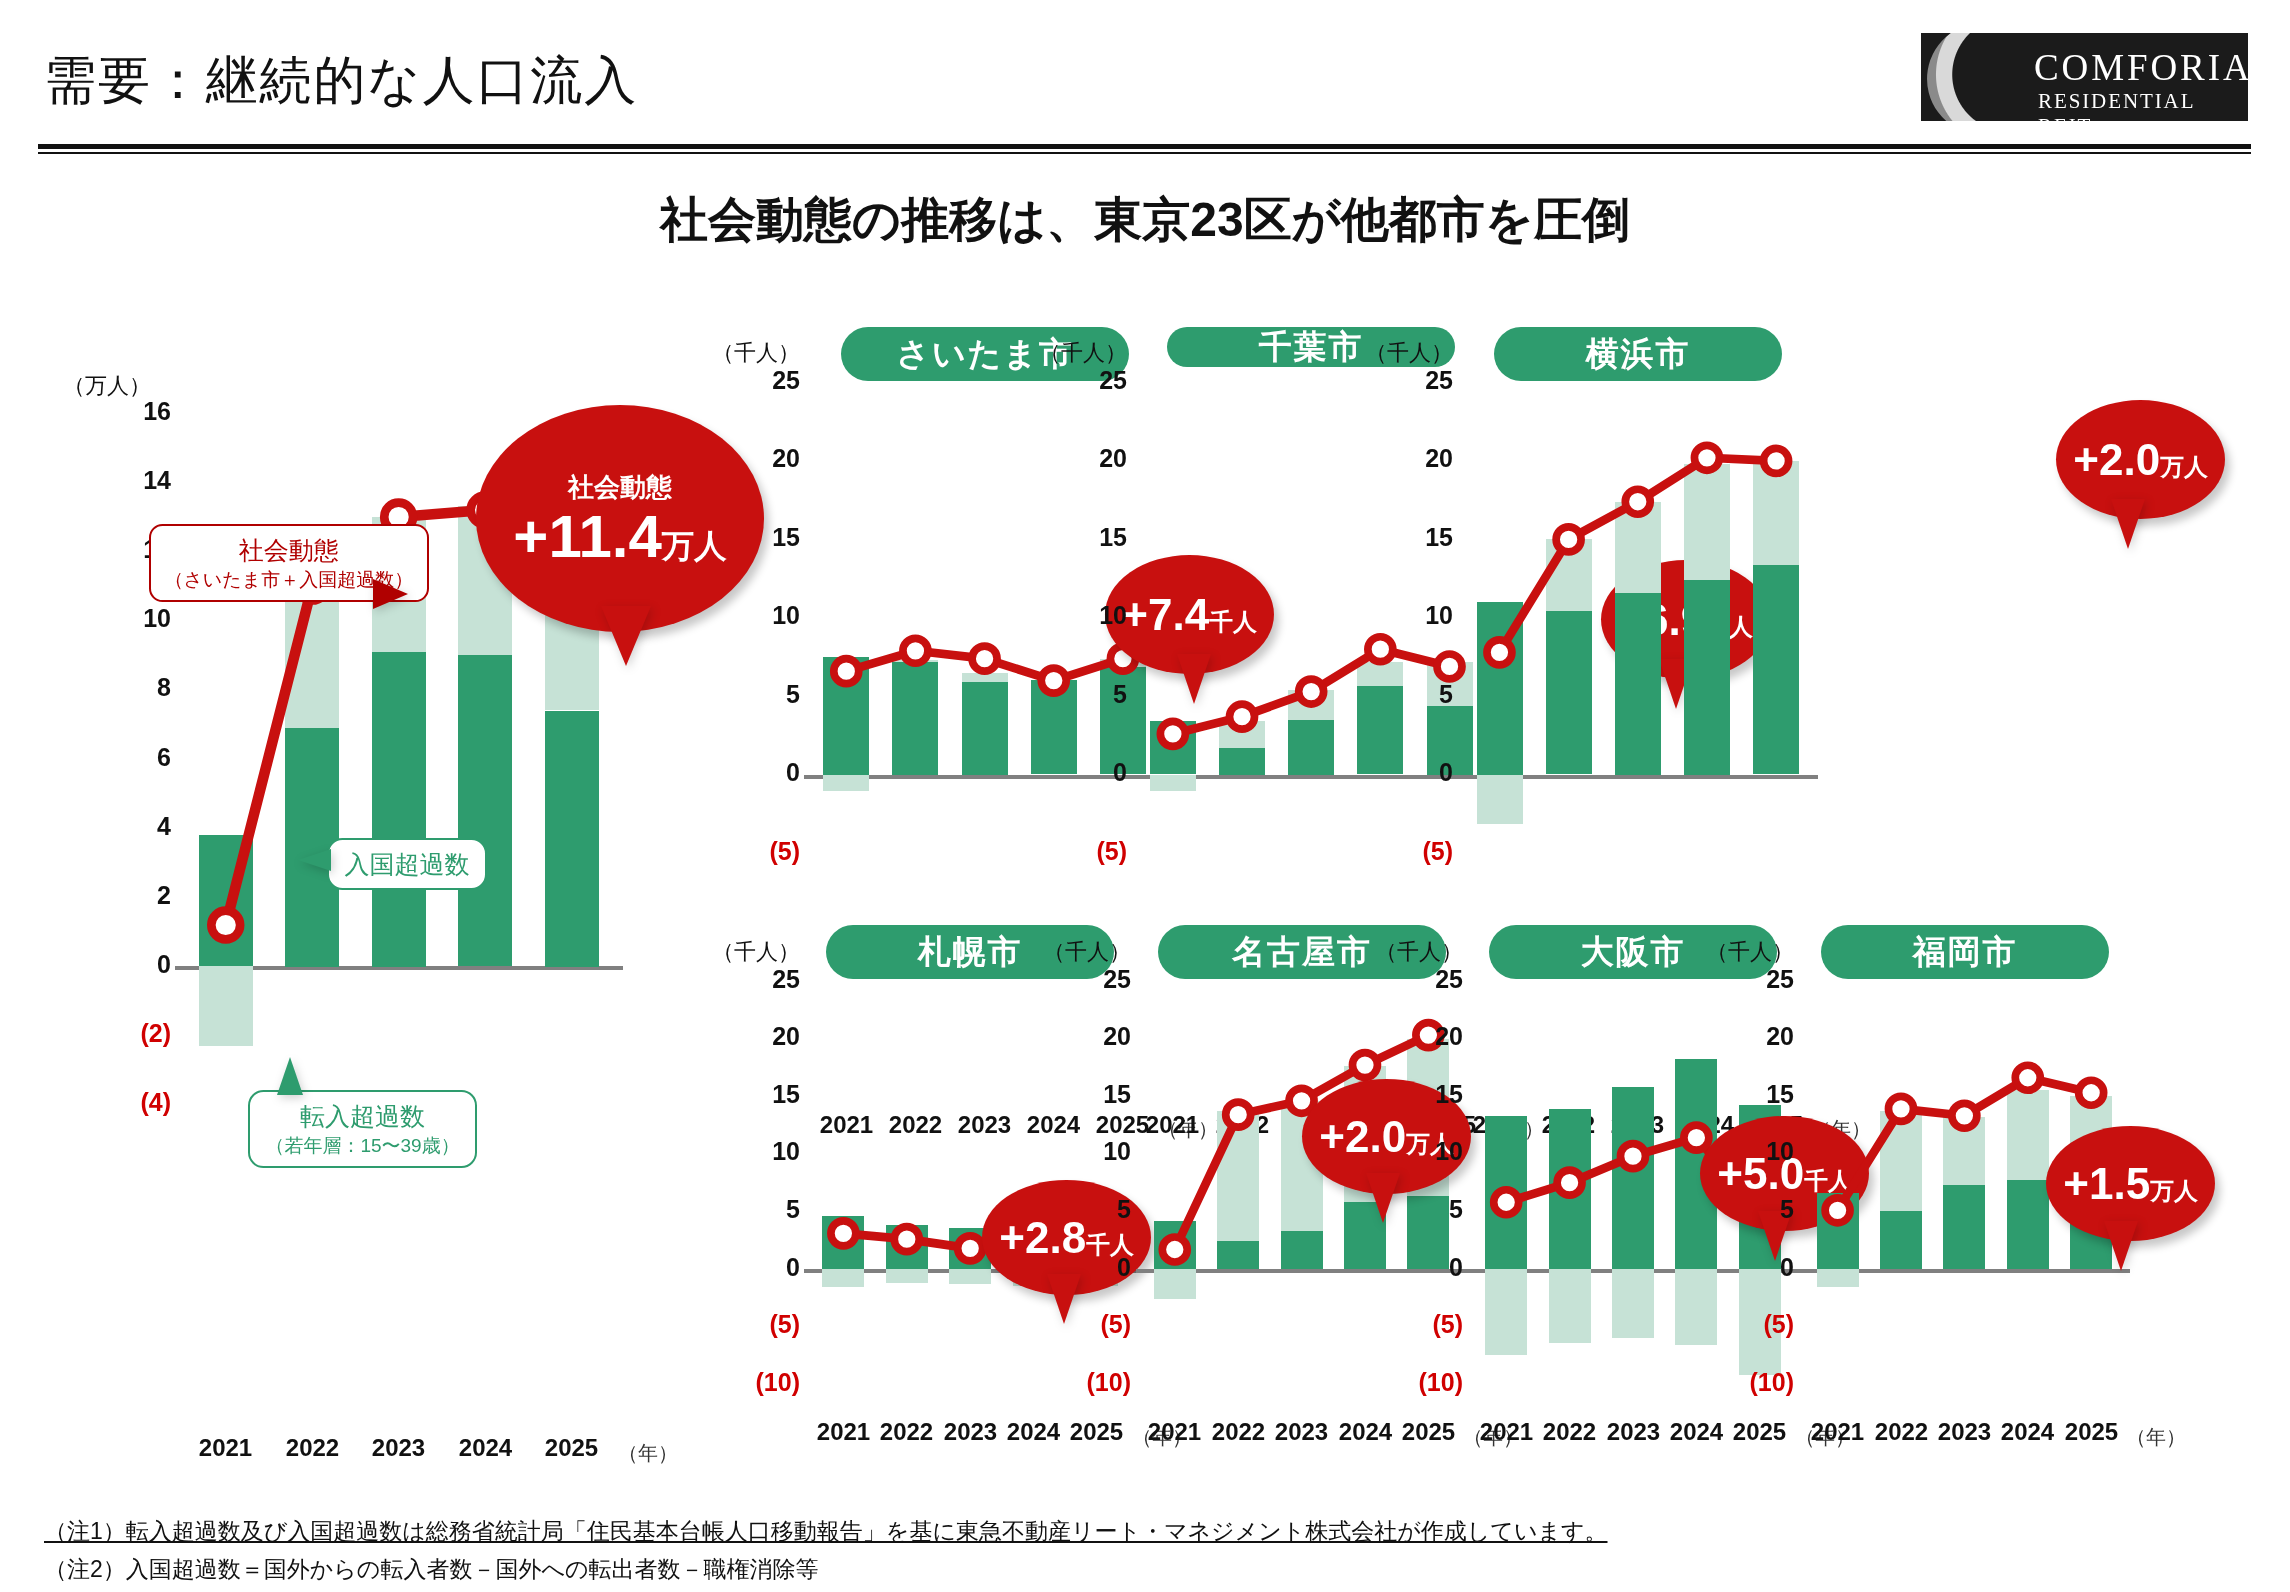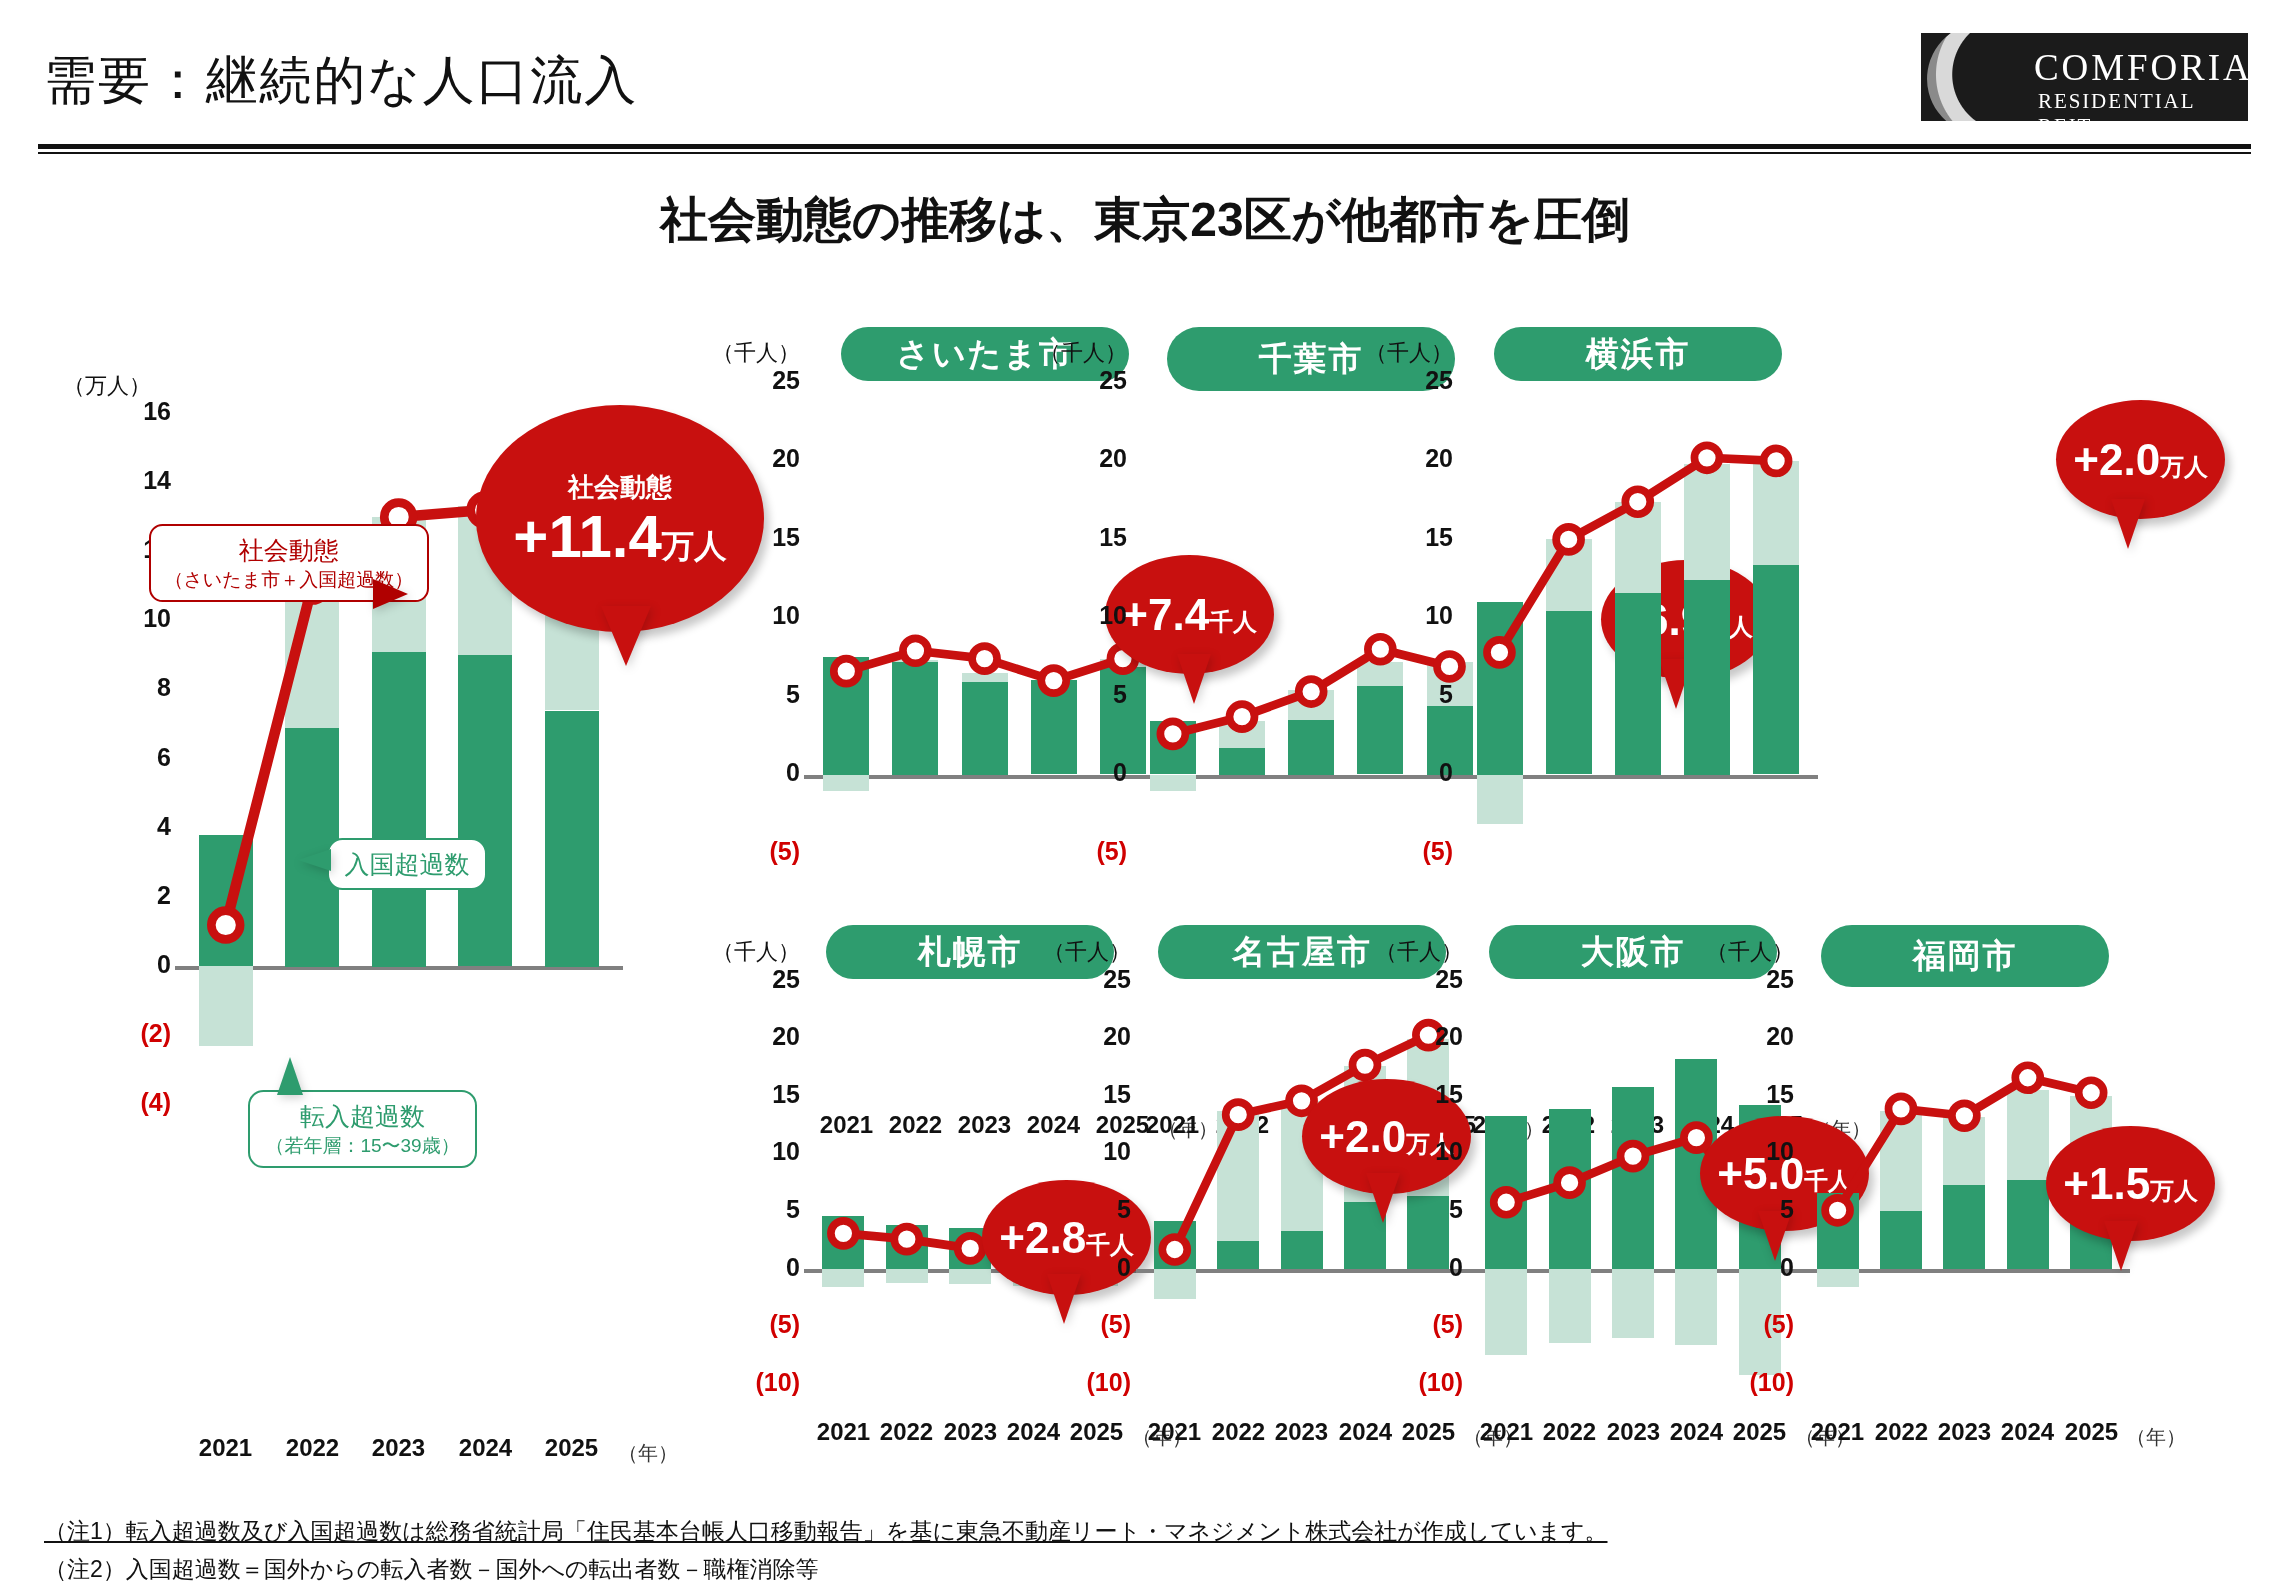--- a/index.html
+++ b/index.html
@@ -151,21 +151,21 @@
       <div class="xlab" style="left: 927px; top: 1111px; width: 115px;">2023</div>
       <div class="xlab" style="left: 996px; top: 1111px; width: 115px;">2024</div>
       <div class="xlab" style="left: 1065px; top: 1111px; width: 115px;">2025</div>
       <div class="xunit" style="left: 1158px; top: 1116px;">（年）</div>
       <div class="bubble" style="left: 1105px; top: 555px; width: 169px; height: 119px;">
         <div class="val" style="font-size: 44px;">+7.4<span class="sm">千人</span></div>
       </div>
       <div class="tail" style="left: 1177px; top: 654px; border-left: 17.3px solid transparent; border-right: 17.3px solid transparent; border-top: 50px solid rgb(200, 16, 15);"></div>
     </div>
     <div class="chart" style="left: 0px; top: 0px; width: 2290px; height: 1593px;">
-      <div class="pill" style="left: 1167px; top: 327px; width: 288px; height: 64px; font-size: 33px;">千葉市</div>
+      <div class="pill" style="left: 1167px; top: 327px; width: 288px; height: 40px; font-size: 33px;">千葉市</div>
       <div class="unit" style="left: 1039px; top: 338px;">（千人）</div>
       <div class="ytick" style="left: 1035px; width: 92px; top: 366px;">25</div>
       <div class="ytick" style="left: 1035px; width: 92px; top: 444px;">20</div>
       <div class="ytick" style="left: 1035px; width: 92px; top: 523px;">15</div>
       <div class="ytick" style="left: 1035px; width: 92px; top: 601px;">10</div>
       <div class="ytick" style="left: 1035px; width: 92px; top: 680px;">5</div>
       <div class="ytick" style="left: 1035px; width: 92px; top: 758px;">0</div>
       <div class="ytick neg" style="left: 1035px; width: 92px; top: 837px;">(5)</div>
       <div class="zero-line" style="left: 1131px; top: 775px; width: 361px;"></div>
       <div class="bar" style="left: 1150px; top: 721px; width: 46px; height: 53px;"></div>
@@ -354,21 +354,21 @@
       <div class="xlab" style="left: 1576px; top: 1418px; width: 115px;">2023</div>
       <div class="xlab" style="left: 1639px; top: 1418px; width: 115px;">2024</div>
       <div class="xlab" style="left: 1702px; top: 1418px; width: 115px;">2025</div>
       <div class="xunit" style="left: 1795px; top: 1424px;">（年）</div>
       <div class="bubble" style="left: 1700px; top: 1116px; width: 169px; height: 115px;">
         <div class="val" style="font-size: 44px;">+5.0<span class="sm">千人</span></div>
       </div>
       <div class="tail" style="left: 1758px; top: 1211px; border-left: 17.3px solid transparent; border-right: 17.3px solid transparent; border-top: 50px solid rgb(200, 16, 15);"></div>
     </div>
     <div class="chart" style="left: 0px; top: 0px; width: 2290px; height: 1593px;">
-      <div class="pill" style="left: 1821px; top: 925px; width: 288px; height: 62px; font-size: 33px;">福岡市</div>
+      <div class="pill" style="left: 1821px; top: 925px; width: 288px; height: 54px; font-size: 33px;">福岡市</div>
       <div class="unit" style="left: 1706px; top: 937px;">（千人）</div>
       <div class="ytick" style="left: 1702px; width: 92px; top: 965px;">25</div>
       <div class="ytick" style="left: 1702px; width: 92px; top: 1022px;">20</div>
       <div class="ytick" style="left: 1702px; width: 92px; top: 1080px;">15</div>
       <div class="ytick" style="left: 1702px; width: 92px; top: 1137px;">10</div>
       <div class="ytick" style="left: 1702px; width: 92px; top: 1195px;">5</div>
       <div class="ytick" style="left: 1702px; width: 92px; top: 1253px;">0</div>
       <div class="ytick neg" style="left: 1702px; width: 92px; top: 1310px;">(5)</div>
       <div class="ytick neg" style="left: 1702px; width: 92px; top: 1368px;">(10)</div>
       <div class="zero-line" style="left: 1798px; top: 1269px; width: 332px;"></div>

